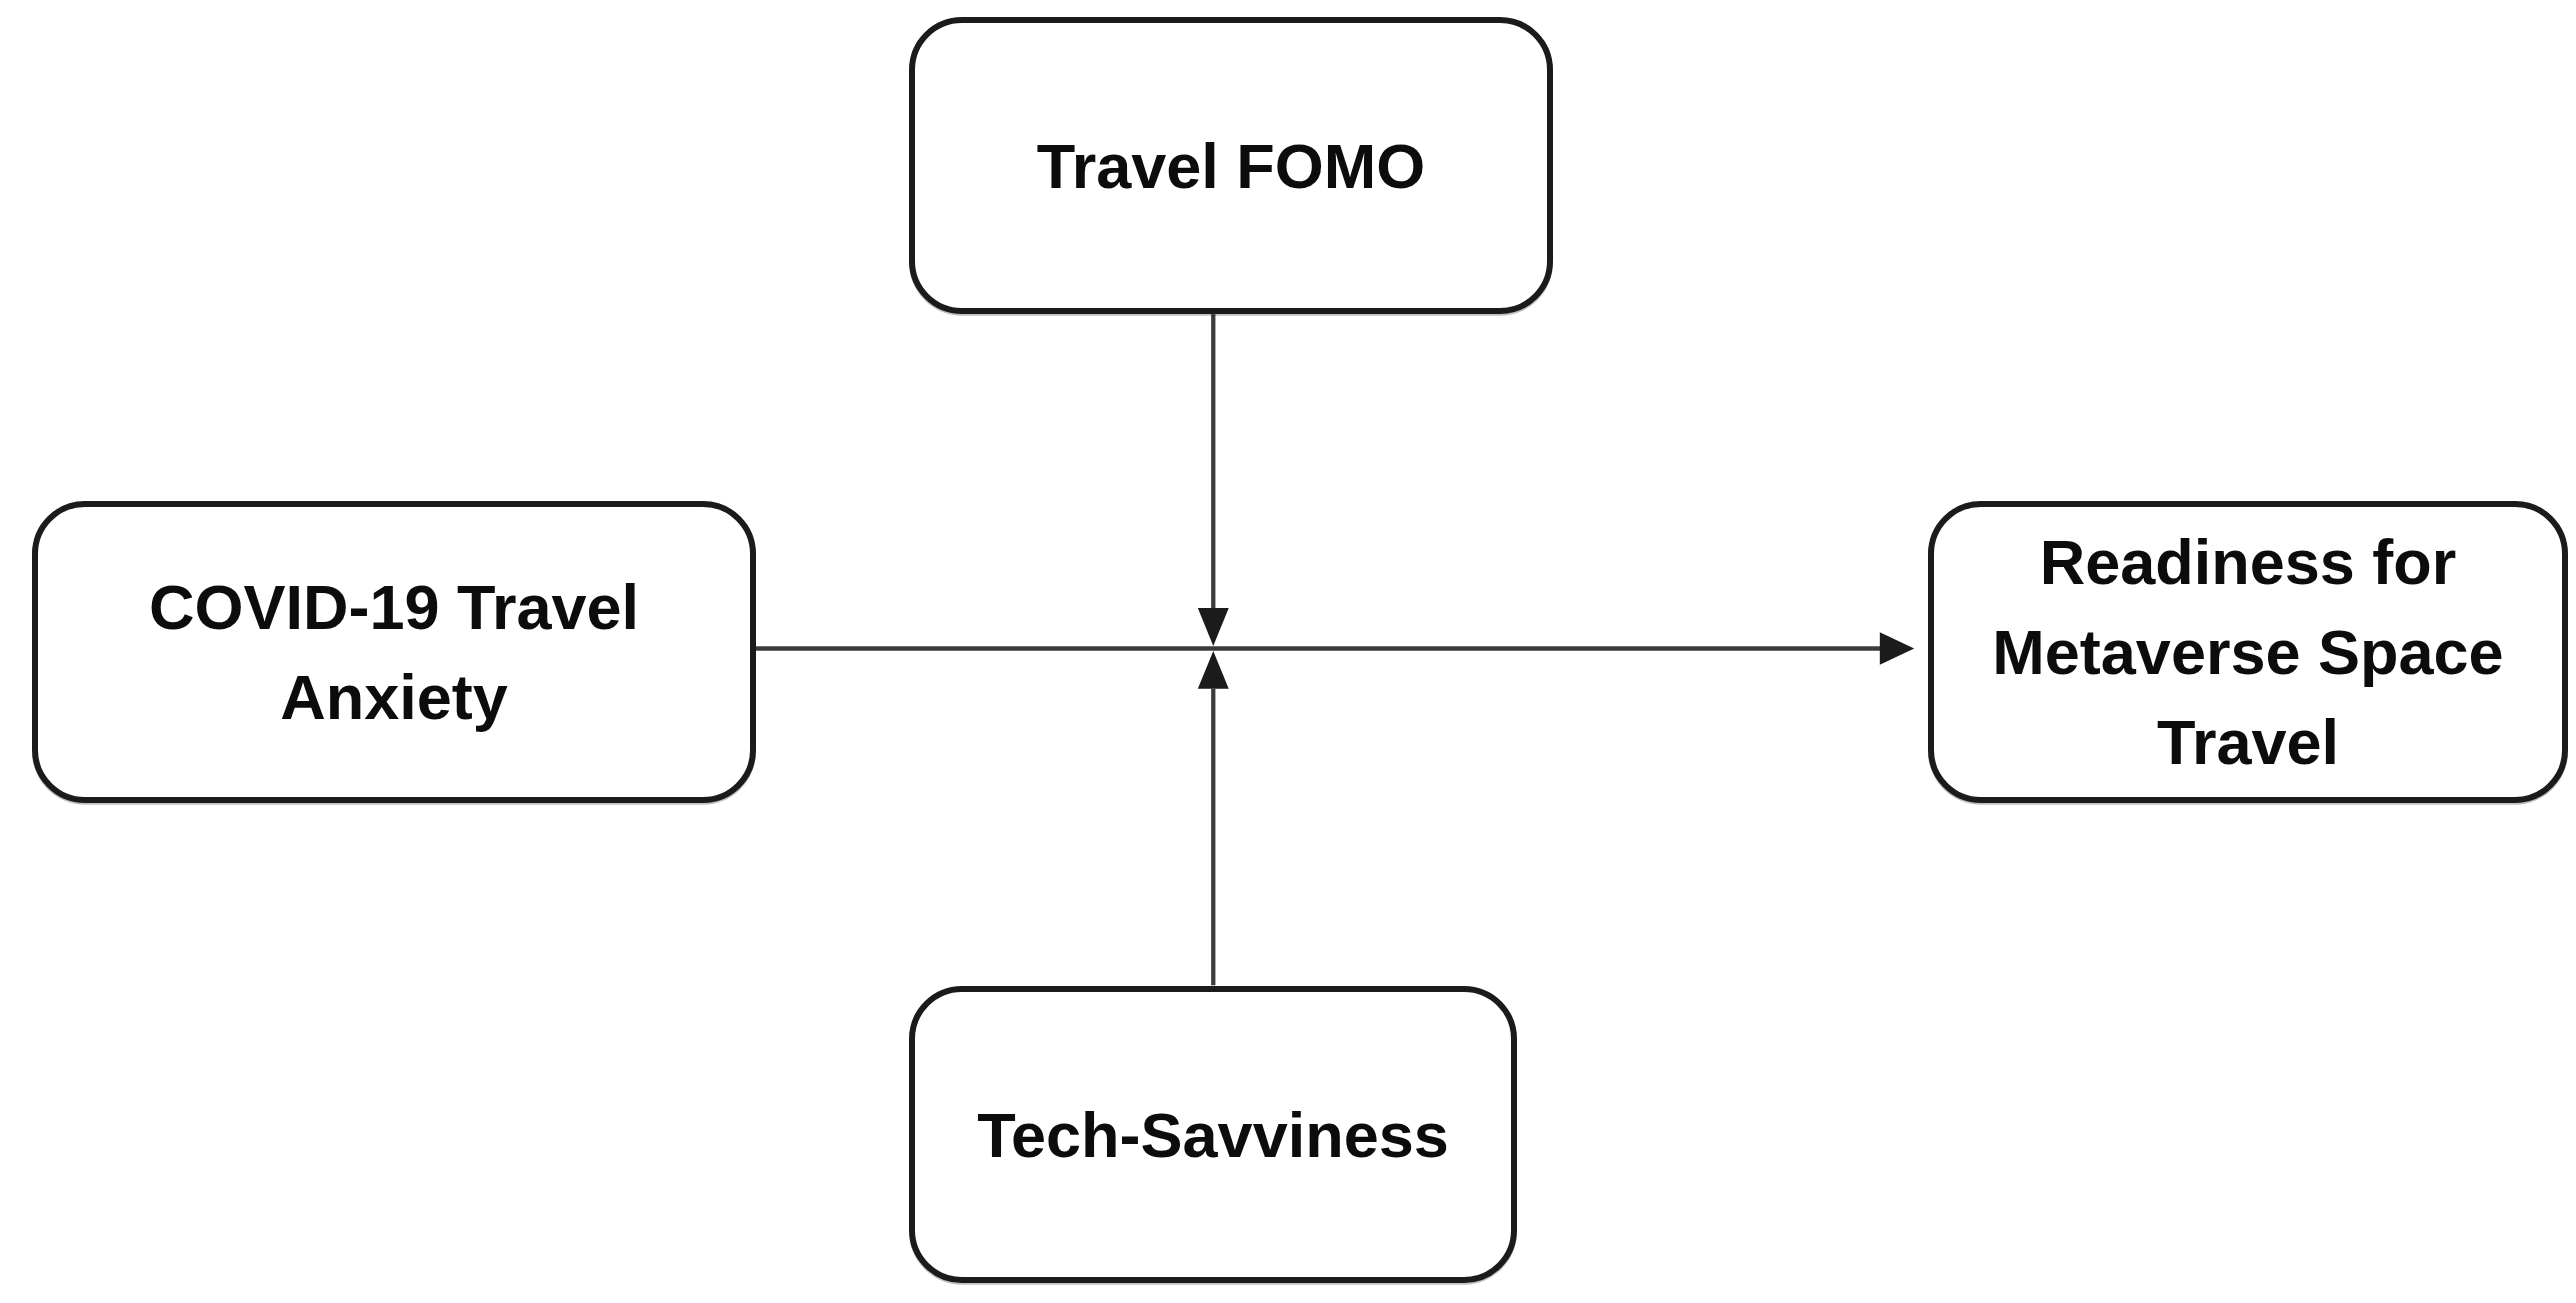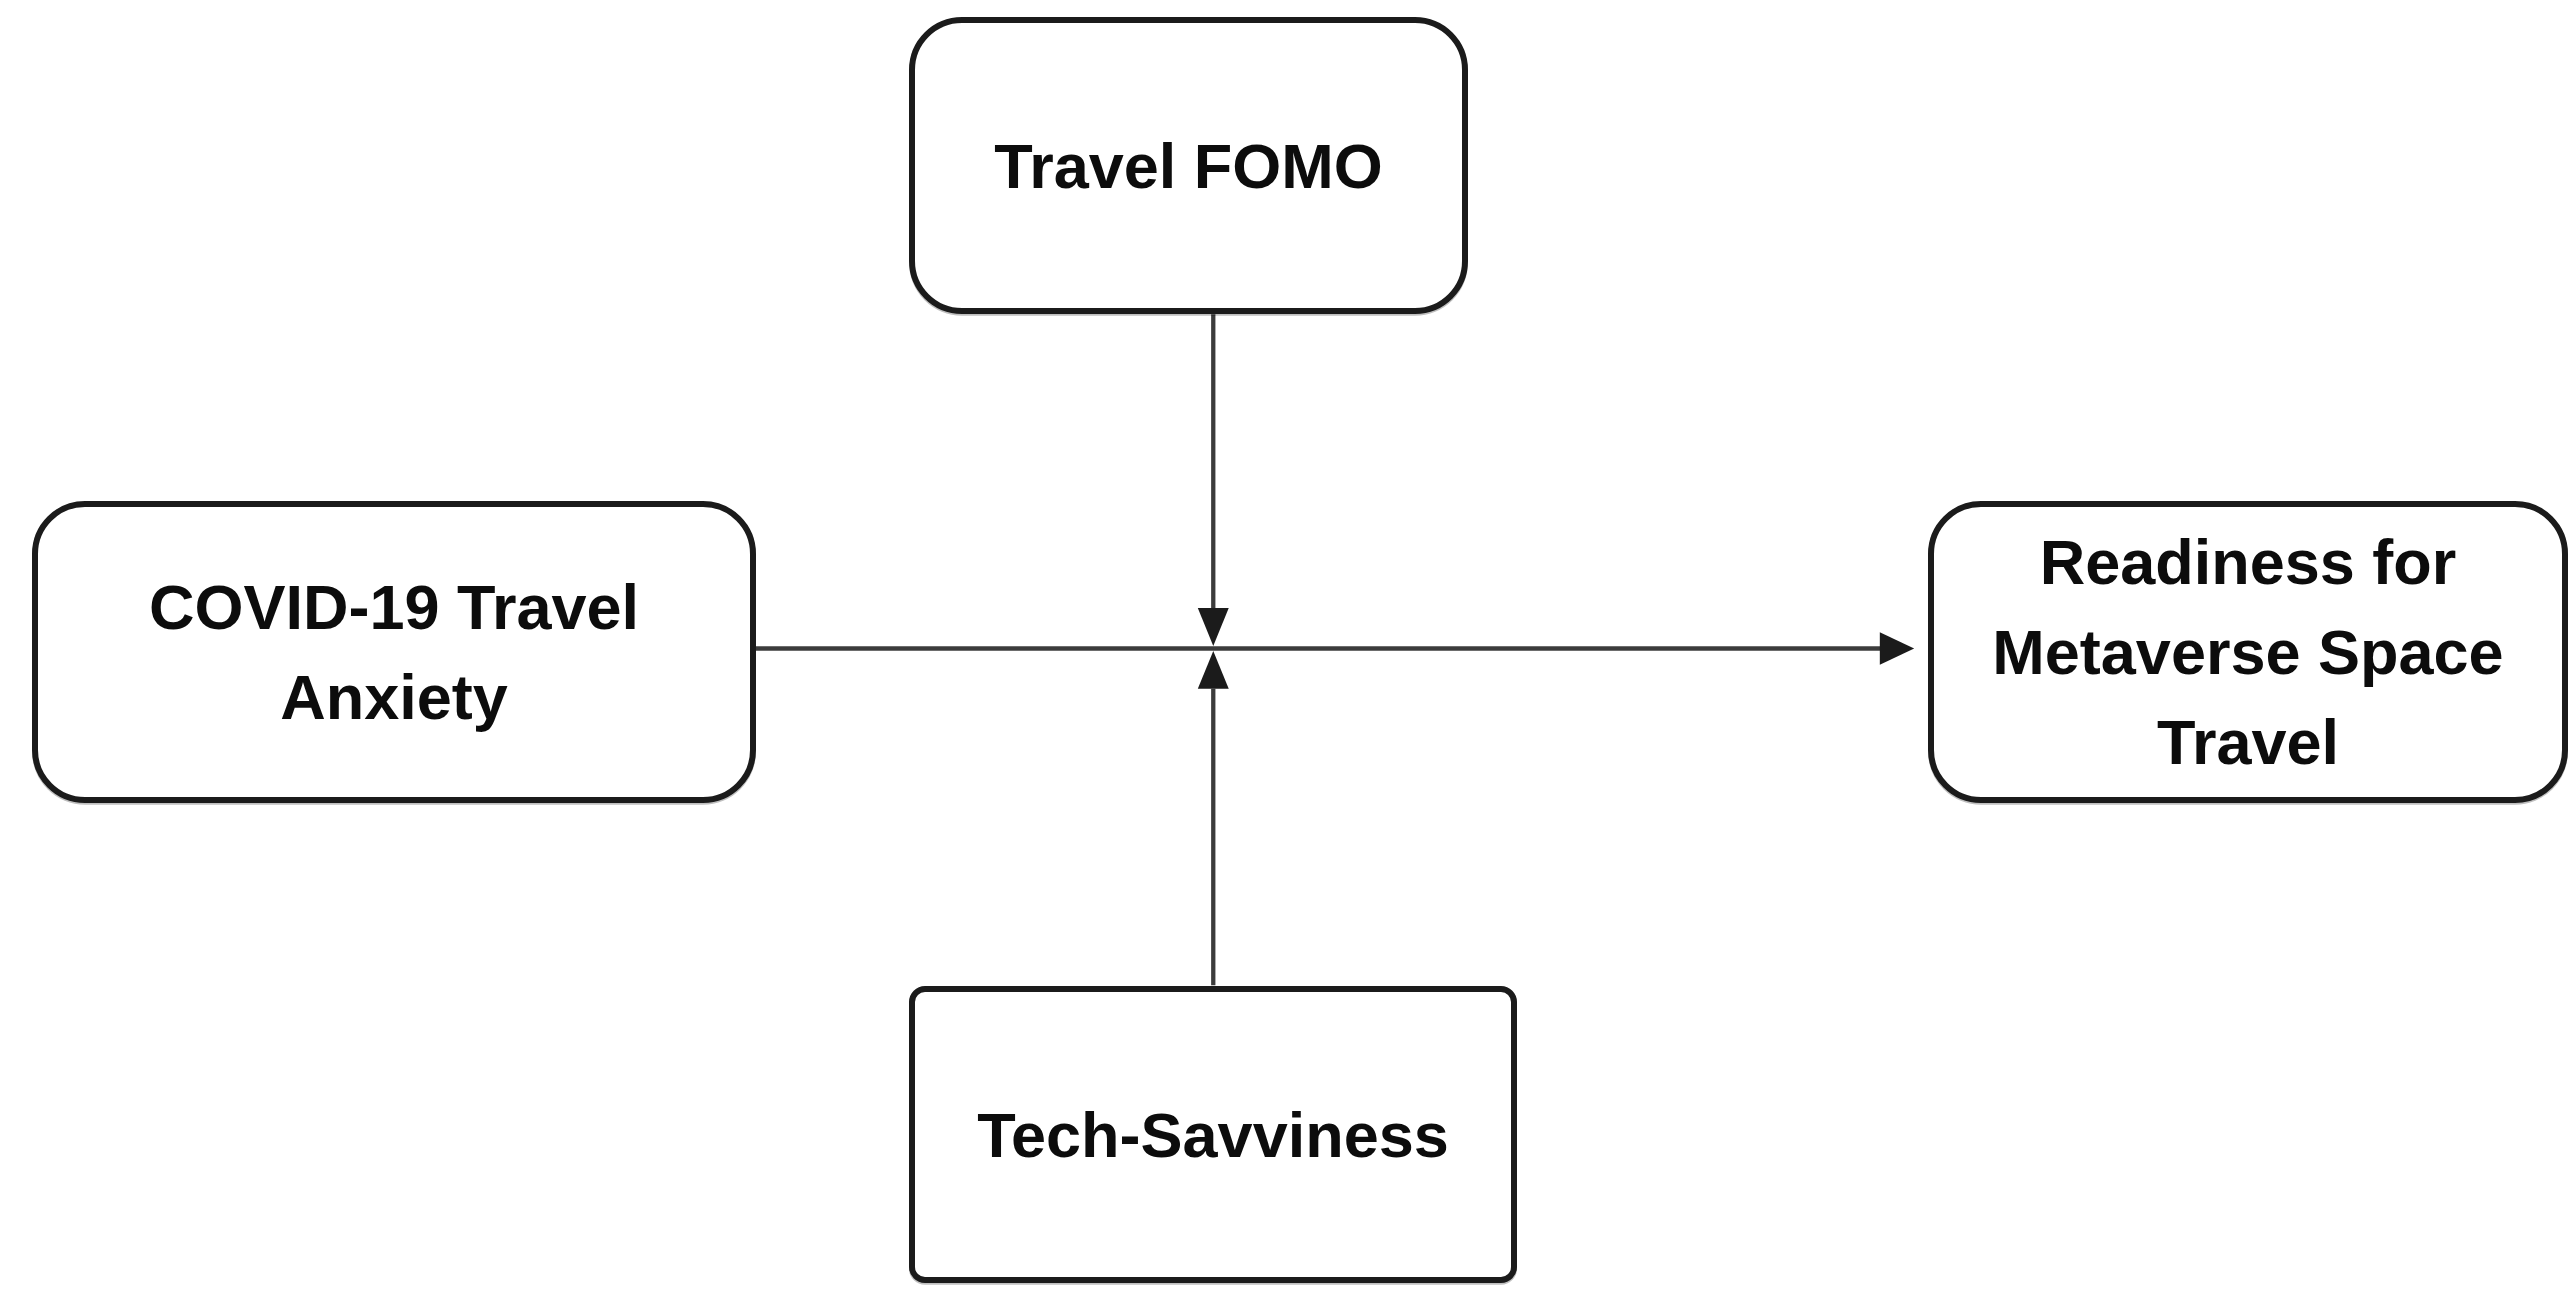--- a/index.html
+++ b/index.html
@@ -37,24 +37,24 @@
   .node-label {
     font-size: 63px;
     font-weight: 700;
     line-height: 90px;
     color: #0c0c0c;
     text-align: center;
     white-space: pre-line;
     letter-spacing: 0px;
   }
   
-  .node-top    { left: 909px; top: 17px;   width: 559px; height: 297px; }
+  .node-top    { left: 909px; top: 17px;   width: 644px; height: 297px; }
   .node-left   { left: 32px;   top: 501px;  width: 724px; height: 302px; }
   .node-right  { left: 1916px; top: 501px;  width: 640px; height: 302px; margin-left: 12px; }
-  .node-bottom { left: 909px; top: 986px; width: 608px; height: 297px; border-radius: 16px; }
+  .node-bottom { left: 909px; top: 986px; width: 608px; height: 297px; }
 </style>
 </head>
 <body>
 
 <div class="canvas">
 
   <svg class="connector-layer" viewBox="0 0 2998 1517" xmlns="http://www.w3.org/2000/svg">
 
     <line x1="732" y1="755" x2="2196" y2="755" stroke="#3c3c3c" stroke-width="5"></line>
     <polygon points="2228,755 2188,736 2188,774" fill="#1b1b1b"></polygon>

